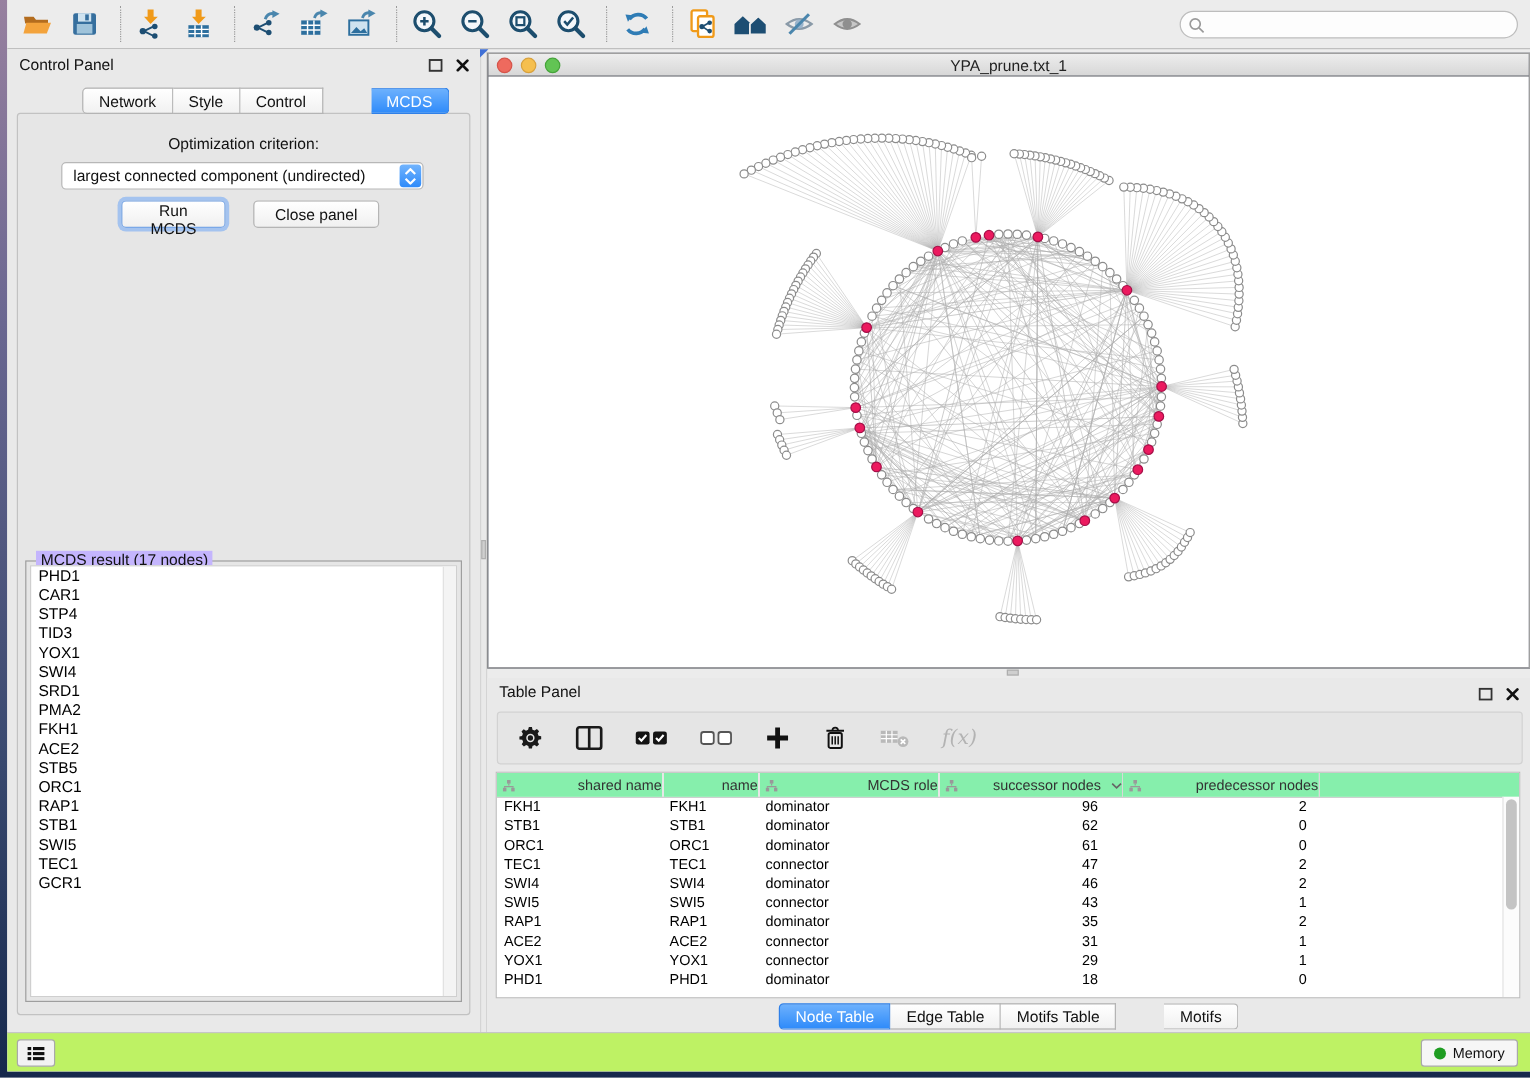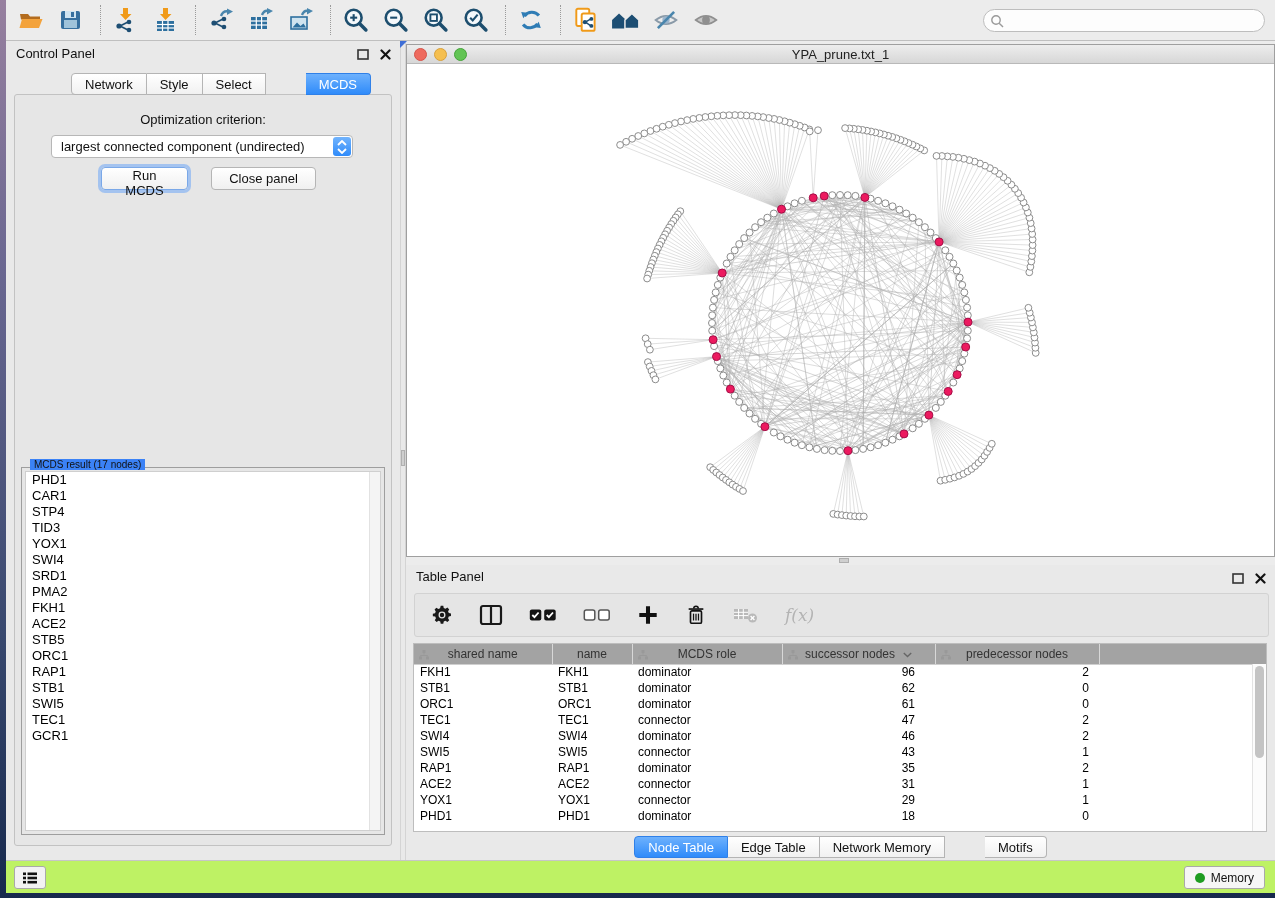--- a/index.html
+++ b/index.html
@@ -56,21 +56,21 @@
 .stepper { position:absolute; right:1px; top:1px; bottom:1px; width:18px; border-radius:3px;
   background:linear-gradient(#72b4fd,#2f8bfa); display:flex; flex-direction:column; align-items:center; justify-content:center; gap:2px; }
 .btn {
   height:23px; background:linear-gradient(#ffffff,#f0f0f0); border:1px solid #b5b5b5;
   border-radius:4px; font:13px "Liberation Sans",sans-serif; color:#111; cursor:pointer; padding:0 14px;
 }
 .btn.focused { border-color:#7aa8e8; box-shadow:0 0 0 3px rgba(110,165,245,.55); }
 .run-btn { position:absolute; left:86px; top:72px; width:87px; }
 .closep-btn { position:absolute; left:196px; top:72px; width:105px; }
 .groupbox { position:absolute; left:6px; right:6px; top:372px; bottom:10px; border:1px solid #9e9e9e; }
-.groupbox-title { position:absolute; top:-9px; left:8px; background:#3b82f6; padding:0 4px; font-size:10px; color:#111; }
+.groupbox-title { position:absolute; top:-9px; left:8px; background:#c4b5fd; padding:0 4px; font-size:13px; color:#111; }
 .mcds-list { position:absolute; left:3px; right:3px; top:3px; bottom:3px; background:#fff; border:1px solid #cfcfcf; overflow:hidden; }
 .mcds-list .item { font-size:13px; line-height:16px; padding-left:6px; color:#000; cursor:default; }
 .mcds-scroll { position:absolute; right:0; top:0; bottom:0; width:11px; background:#f4f4f4; border-left:1px solid #e2e2e2; }
 
 .vsplit { position:absolute; left:394px; top:0; width:6px; bottom:0; background:#e9e9e9; border-left:1px solid #d4d4d4; border-right:1px solid #d4d4d4; cursor:col-resize; }
 .vhandle { position:absolute; top:409px; left:0; width:4px; height:16px; background:#cfcfcf; border:1px solid #b0b0b0; }
 
 .right-pane { position:absolute; left:400px; top:0; right:0; bottom:0; }
 .net-frame { position:absolute; left:0; top:3px; width:869px; height:513px; border:1px solid #9f9f9f; background:#0f172a; }
 .corner-tri { position:absolute; left:-7px; top:-4px; width:0; height:0; border-top:7px solid #3f6fd6; border-right:7px solid transparent; }
@@ -90,22 +90,22 @@
   position:absolute; left:8px; right:6px; top:28px; height:44px;
   background:#e5e5e5; border:1px solid #d2d2d2; border-radius:3px;
   display:flex; align-items:center; padding-left:16px; gap:26px;
 }
 .tt-icon { display:flex; align-items:center; justify-content:center; cursor:pointer; height:30px; }
 .tt-icon.disabled { cursor:default; }
 .fx { font-family:"DejaVu Serif", serif; font-style:italic; font-size:17px; color:#b3b3b3; }
 .table-wrap { position:absolute; left:7px; right:8px; top:78px; height:189px; background:#fff; border:1px solid #bdbdbd; overflow:hidden; }
 table.node-table { border-collapse:collapse; table-layout:fixed; width:100%; }
 table.node-table th {
-  height:20px; background:#a3a3a3; border-bottom:1px solid #cfcfcf; border-right:1px solid #d8d8d8;
-  font-weight:normal; font-size:12px; color:#333; position:relative; text-align:center; cursor:pointer;
+  height:20px; background:#86efac; border-bottom:1px solid #cfcfcf; border-right:1px solid #d8d8d8;
+  font-weight:normal; font-size:12px; color:#333; position:relative; text-align:right; cursor:pointer;
 }
 table.node-table th.filler { border-right:none; }
 table.node-table td { height:16px; font-size:12px; color:#000; padding:0 0 0 6px; white-space:nowrap; overflow:hidden; cursor:default; }
 table.node-table td:nth-child(4) { text-align:right; padding:0 20px 0 0; }
 table.node-table td:nth-child(5) { text-align:right; padding:0 10px 0 0; }
 .th-tree { position:absolute; left:5px; top:5px; }
 .th-sort { display:inline-block; margin-left:8px; }
 .tbl-scroll { position:absolute; right:0; top:20px; bottom:0; width:14px; background:#fcfcfc; border-left:1px solid #e3e3e3; }
 .tbl-thumb { position:absolute; left:2px; top:2px; width:9px; height:92px; background:#c4c4c4; border-radius:5px; cursor:pointer; }
 .tp-tabs { position:absolute; left:0; right:0; top:271px; display:flex; justify-content:center; }
@@ -293,21 +293,21 @@
                   <line x1="1.5" y1="1.5" x2="9.5" y2="9.5"></line>
                   <line x1="9.5" y1="1.5" x2="1.5" y2="9.5"></line>
                 </g>
               </svg>
             </span>
         </span>
       </div>
       <div class="seg cp-tabs">
         <button class="seg-btn">Network</button>
         <button class="seg-btn">Style</button>
-        <button class="seg-btn">Select</button>
+        <button class="seg-btn">Control</button>
         <button class="seg-btn active">MCDS</button>
       </div>
       <div class="cp-body">
         <div class="opt-label">Optimization criterion:</div>
         <div class="dropdown">
           <span>largest connected component (undirected)</span>
           <span class="stepper">
             <svg width="10" height="6" viewBox="0 0 10 6">
                 <polyline points="1,5 5,1 9,5" fill="none" stroke="#fff" stroke-width="1.8"></polyline>
               </svg>
@@ -1285,21 +1285,21 @@
           </table>
           <div class="tbl-scroll">
               <div class="tbl-thumb"></div>
             </div>
         </div>
 
         <div class="tp-tabs">
           <div class="seg">
             <button class="seg-btn active">Node Table</button>
             <button class="seg-btn">Edge Table</button>
-            <button class="seg-btn">Network Memory</button>
+            <button class="seg-btn">Motifs Table</button>
             <button class="seg-btn">Motifs</button>
           </div>
         </div>
       </div>
     </div>
   </div>
 
   <div class="statusbar">
     <div class="sb-btn">
       <svg width="16" height="14" viewBox="0 0 16 14">

